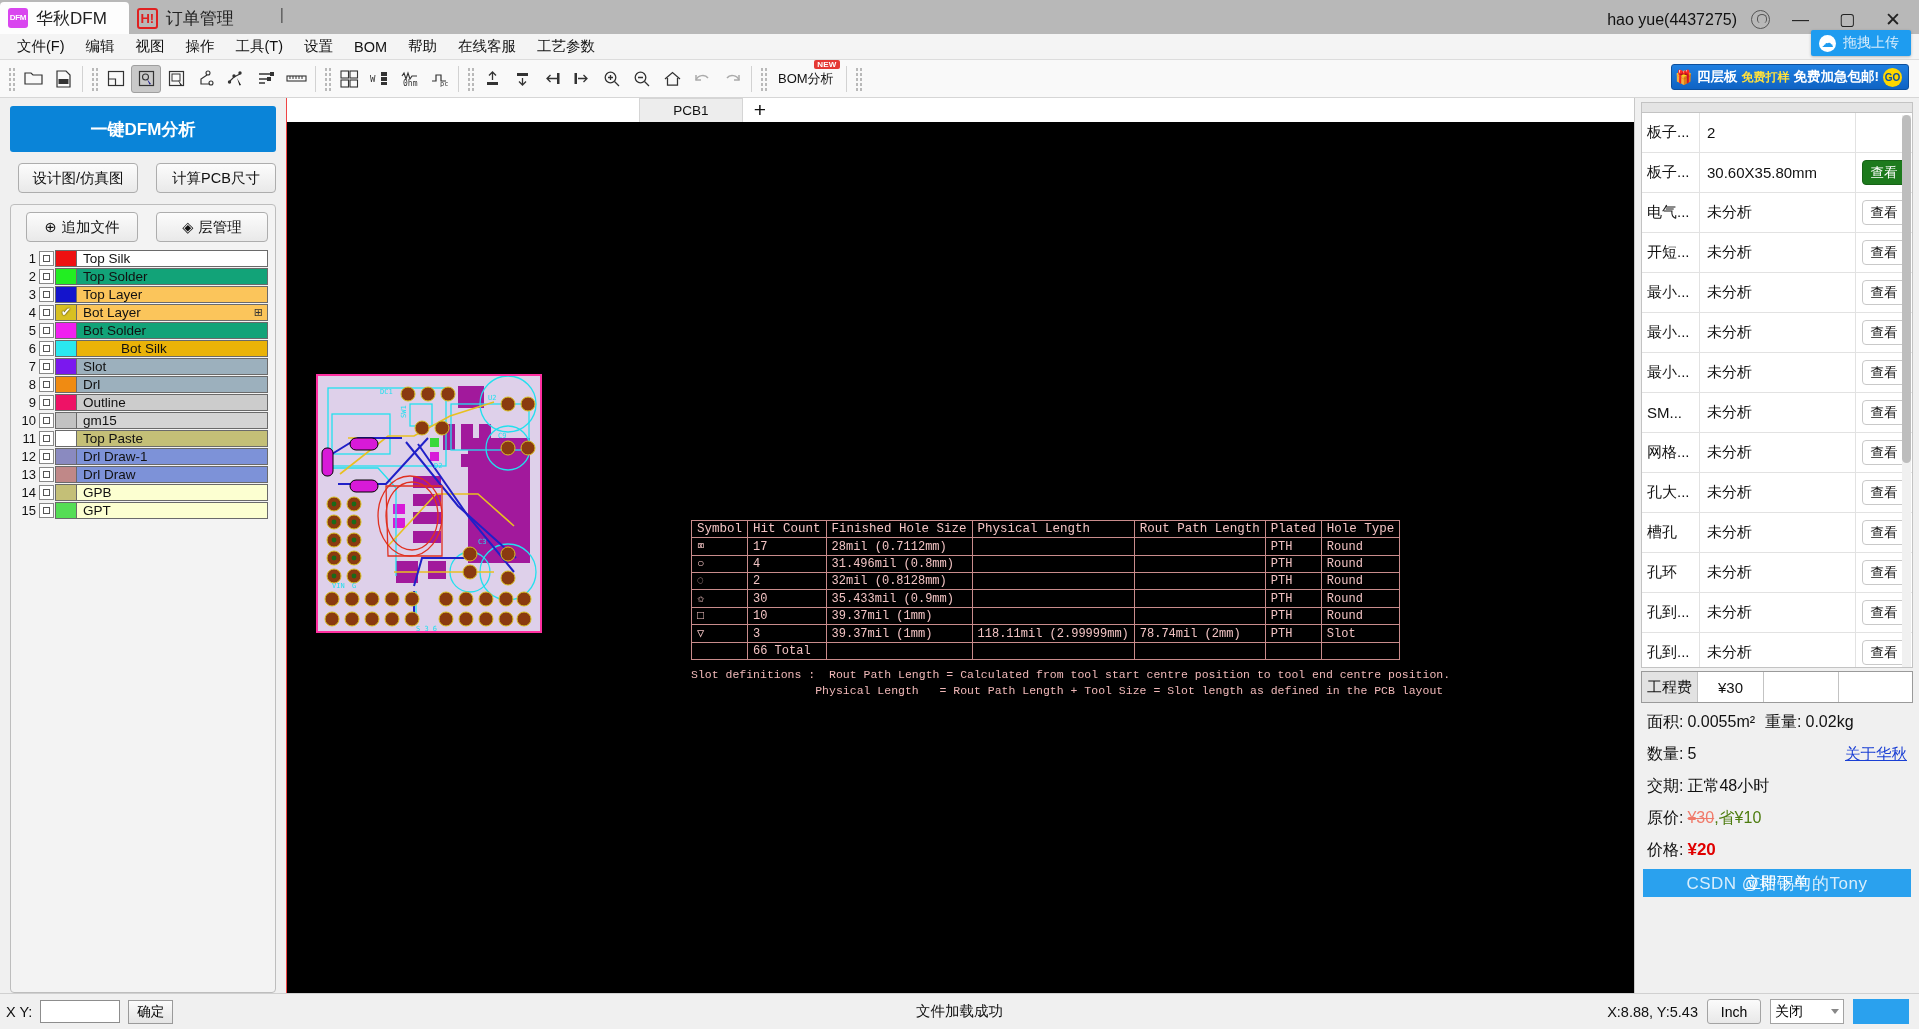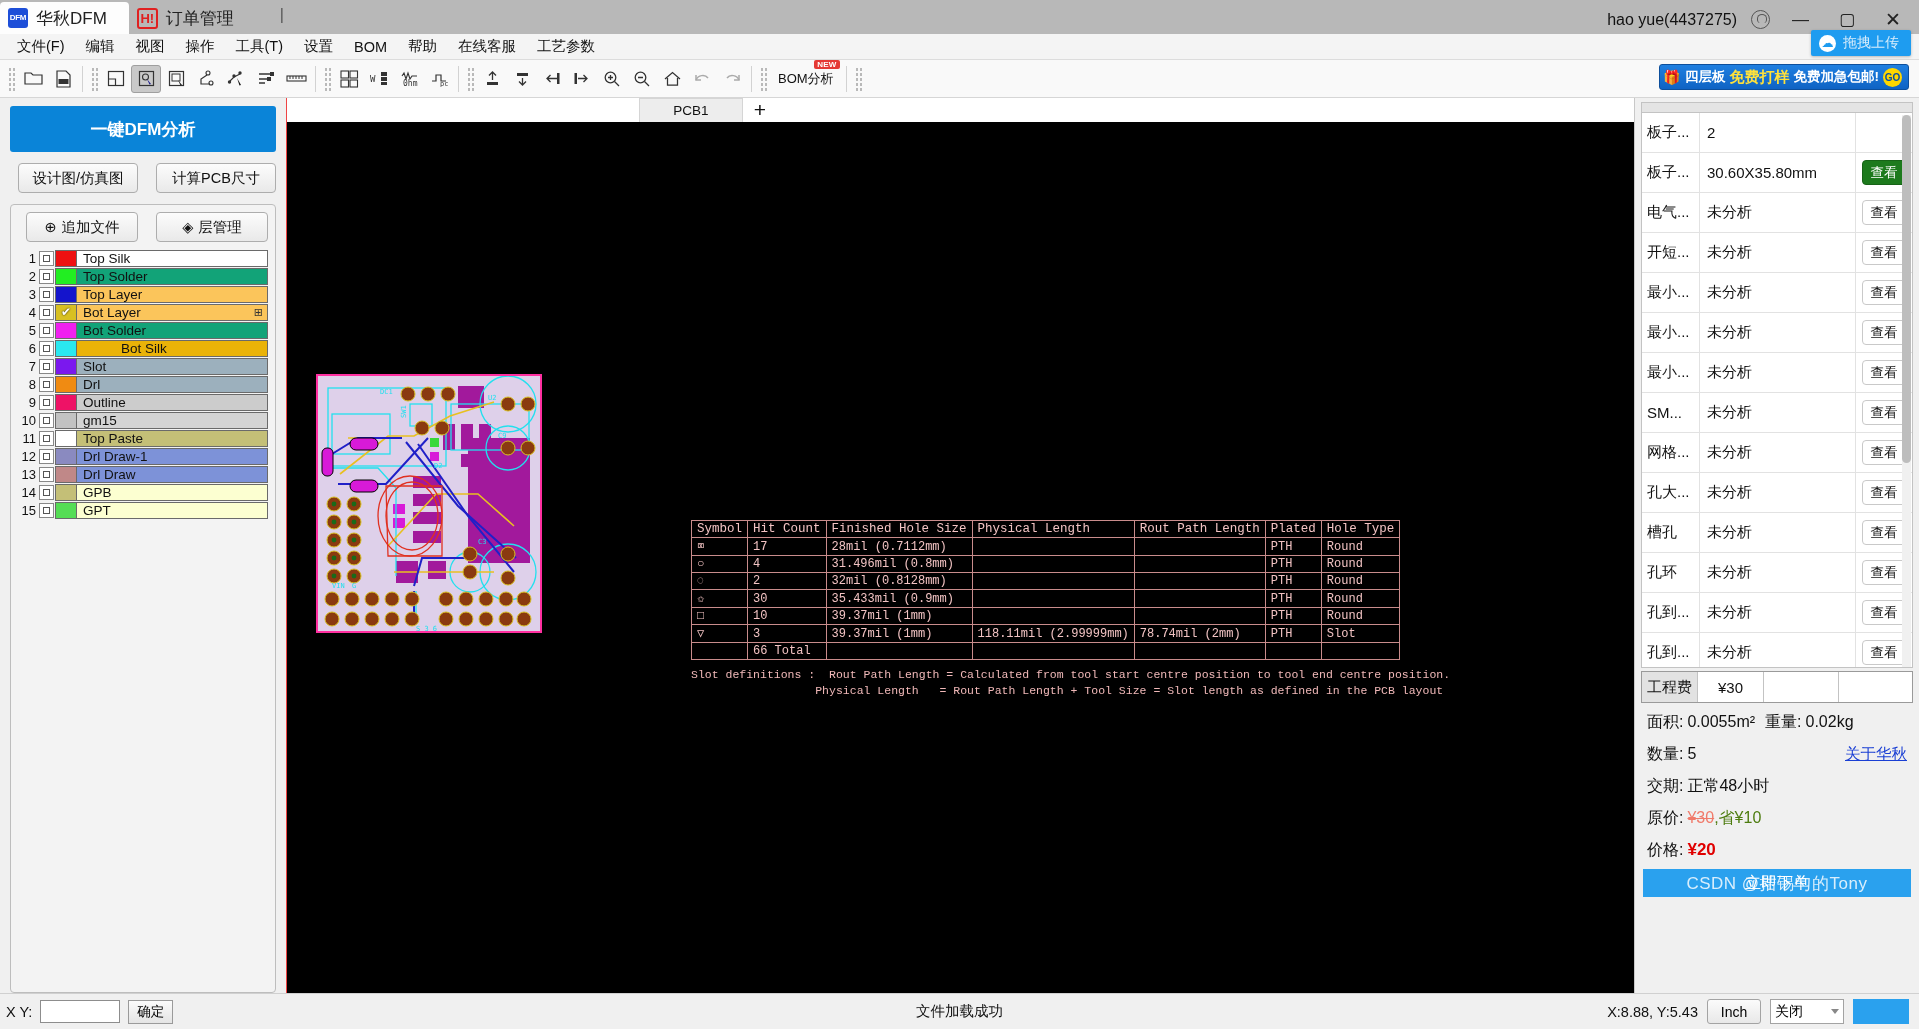--- a/index.html
+++ b/index.html
@@ -18,21 +18,21 @@
     display: flex; align-items: flex-end; position: relative; flex: 0 0 34px;
   }
   .tb-tab {
     height: 32px; display: flex; align-items: center; gap: 8px;
     padding: 0 22px 0 8px; background: #fdfdfd;
     border-top-left-radius: 4px; border-top-right-radius: 4px;
     font-size: 17px; color: #222;
   }
   .tb-tab.inactive { background: transparent; }
   .logo-dfm {
-    width: 20px; height: 20px; background: #1d4ed8; border-radius: 3px;
+    width: 20px; height: 20px; background: #d946ef; border-radius: 3px;
     color: #fff; font-size: 8px; font-weight: bold; line-height: 20px; text-align: center;
     letter-spacing: -.3px;
   }
   .logo-h {
     width: 21px; height: 21px; border: 2.5px solid #e02020; border-radius: 3px;
     color: #e02020; font-size: 13px; font-weight: bold; line-height: 17px; text-align: center;
   }
   .tb-sep { color: #555; font-size: 16px; margin-left: 24px; align-self: center; padding-bottom: 4px;}
   .tb-right {
     margin-left: auto; display: flex; align-items: center; gap: 14px;
@@ -93,21 +93,21 @@
     position: absolute; top: -3px; right: 2px; background: #e53935; color: #fff;
     font-size: 8px; font-weight: bold; padding: 0px 3px; border-radius: 2px; letter-spacing: .2px;
   }
   .promo {
     position: absolute; right: 10px; top: 4px; height: 26px;
     background: linear-gradient(#1f7fe0,#0f63c4); border: 1px solid #0d4f9c;
     display: flex; align-items: center; gap: 4px; padding: 0 6px 0 4px; border-radius: 3px;
   }
   .promo .gift { font-size: 14px; }
   .promo .w { color: #fff; font-size: 13.5px; font-weight: bold; }
-  .promo .y { color: #ffe13b; font-size: 15px; font-weight: bold; }
+  .promo .y { color: #ffe13b; font-size: 12px; font-weight: bold; }
   .promo .go {
     width: 19px; height: 19px; border-radius: 50%; background: #ffd700; color: #0b4fa0;
     font-size: 10px; font-weight: bold; line-height: 19px; text-align: center;
   }
 
   
   .body { flex: 1; display: flex; min-height: 0; background: #f0f0f0; }
 
   
   .leftpanel {

